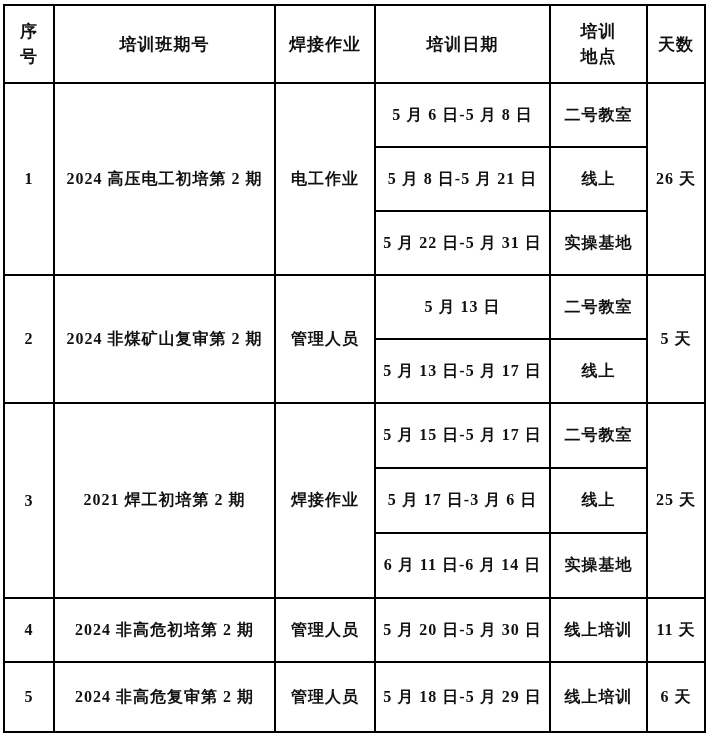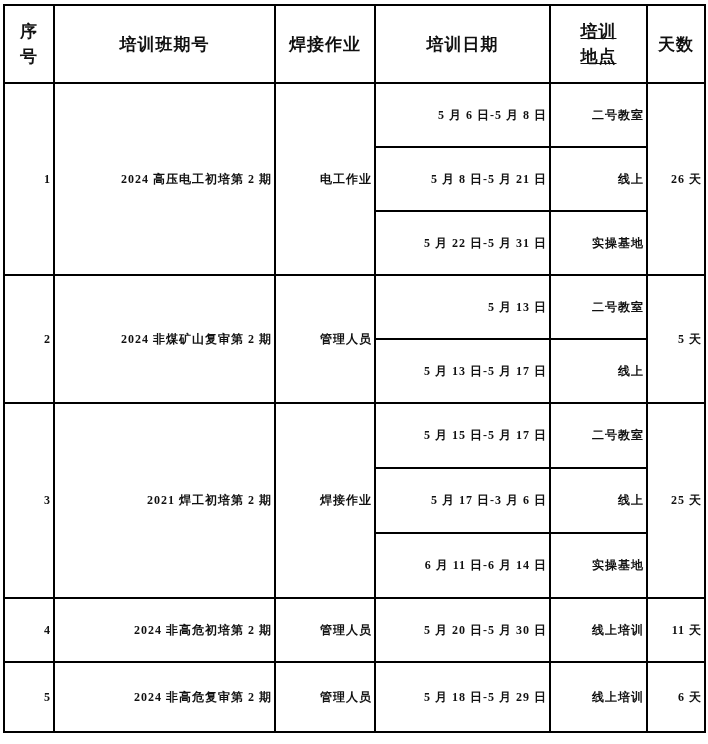--- a/index.html
+++ b/index.html
@@ -31,39 +31,38 @@
     font-weight: bold;
     padding: 0 2px;
     overflow: hidden;
   }
   table.schedule th {
     font-size: 17px;
     letter-spacing: 1px;
     white-space: nowrap;
   }
   table.schedule td {
-    font-size: 12px;
+    font-size: 16px;
     letter-spacing: 1px;
     white-space: nowrap;
-    text-align: right;
   }
   tr.header-row { height: 78px; margin-left: 36px; }
   tr.sub-row    { height: 64px; }
   tr.sub-row-3  { height: 65px; }
   tr.row-4      { height: 64px; }
   tr.row-5      { height: 70px; }
   .hdr-wrap {
     margin: 0 auto;
     word-break: break-all;
     white-space: normal;
     line-height: 1.5;
     letter-spacing: 1px;
   }
   .w-1char { width: 20px; }
-  .w-2char { width: 40px; text-decoration: underline; }
+  .w-2char { width: 40px; }
 </style>
 </head>
 <body>
 
 <div class="page">
   <table class="schedule">
     <colgroup>
       <col style="width:50px">
       <col style="width:221px">
       <col style="width:100px">

